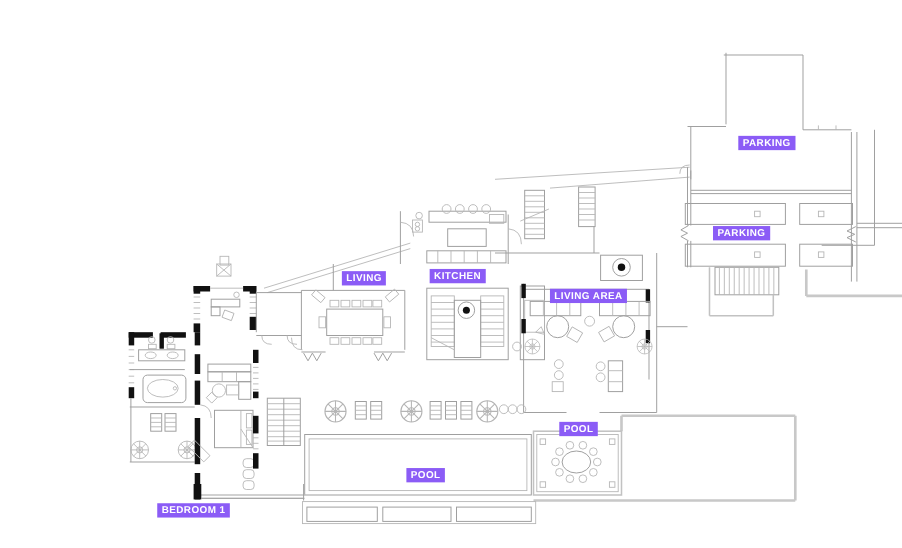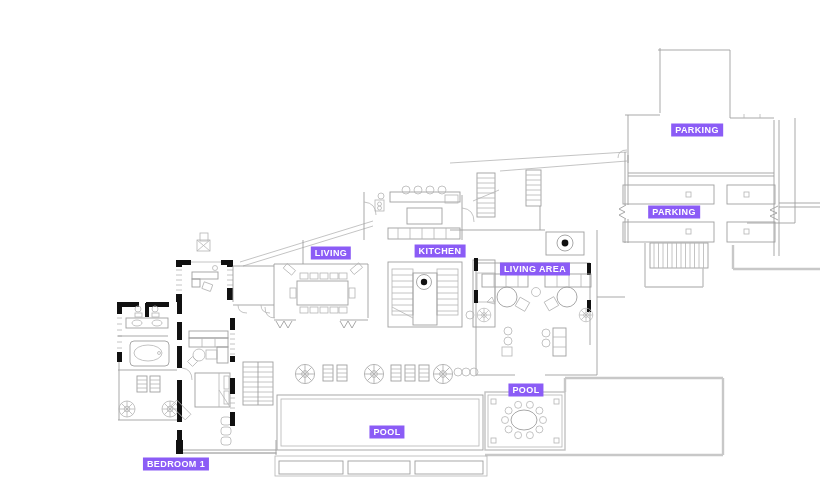--- a/index.html
+++ b/index.html
@@ -332,19 +332,19 @@
 
     <rect x="176" y="440" width="7" height="14" class="blk"></rect>
     <path class="ln" d="M183,453 H276 M276,440 V455"></path>
   </g>
 </svg>
 
 
 <div class="room-label" style="left:697px;top:130px;">PARKING</div>
 <div class="room-label" style="left:674px;top:212px;">PARKING</div>
 <div class="room-label" style="left:331px;top:253px;">LIVING</div>
-<div class="room-label" style="left:440px;top:251px;">KITCHEN</div>
+<div class="room-label" style="left:416px;top:251px;">KITCHEN</div>
 <div class="room-label" style="left:535px;top:269px;text-align:center;">LIVING AREA</div>
 <div class="room-label" style="left:526px;top:390px;">POOL</div>
 <div class="room-label" style="left:387px;top:421px;margin-top:11px;">POOL</div>
 <div class="room-label" style="left:176px;top:464px;">BEDROOM 1</div>
 
 </div>
 
 </body></html>

